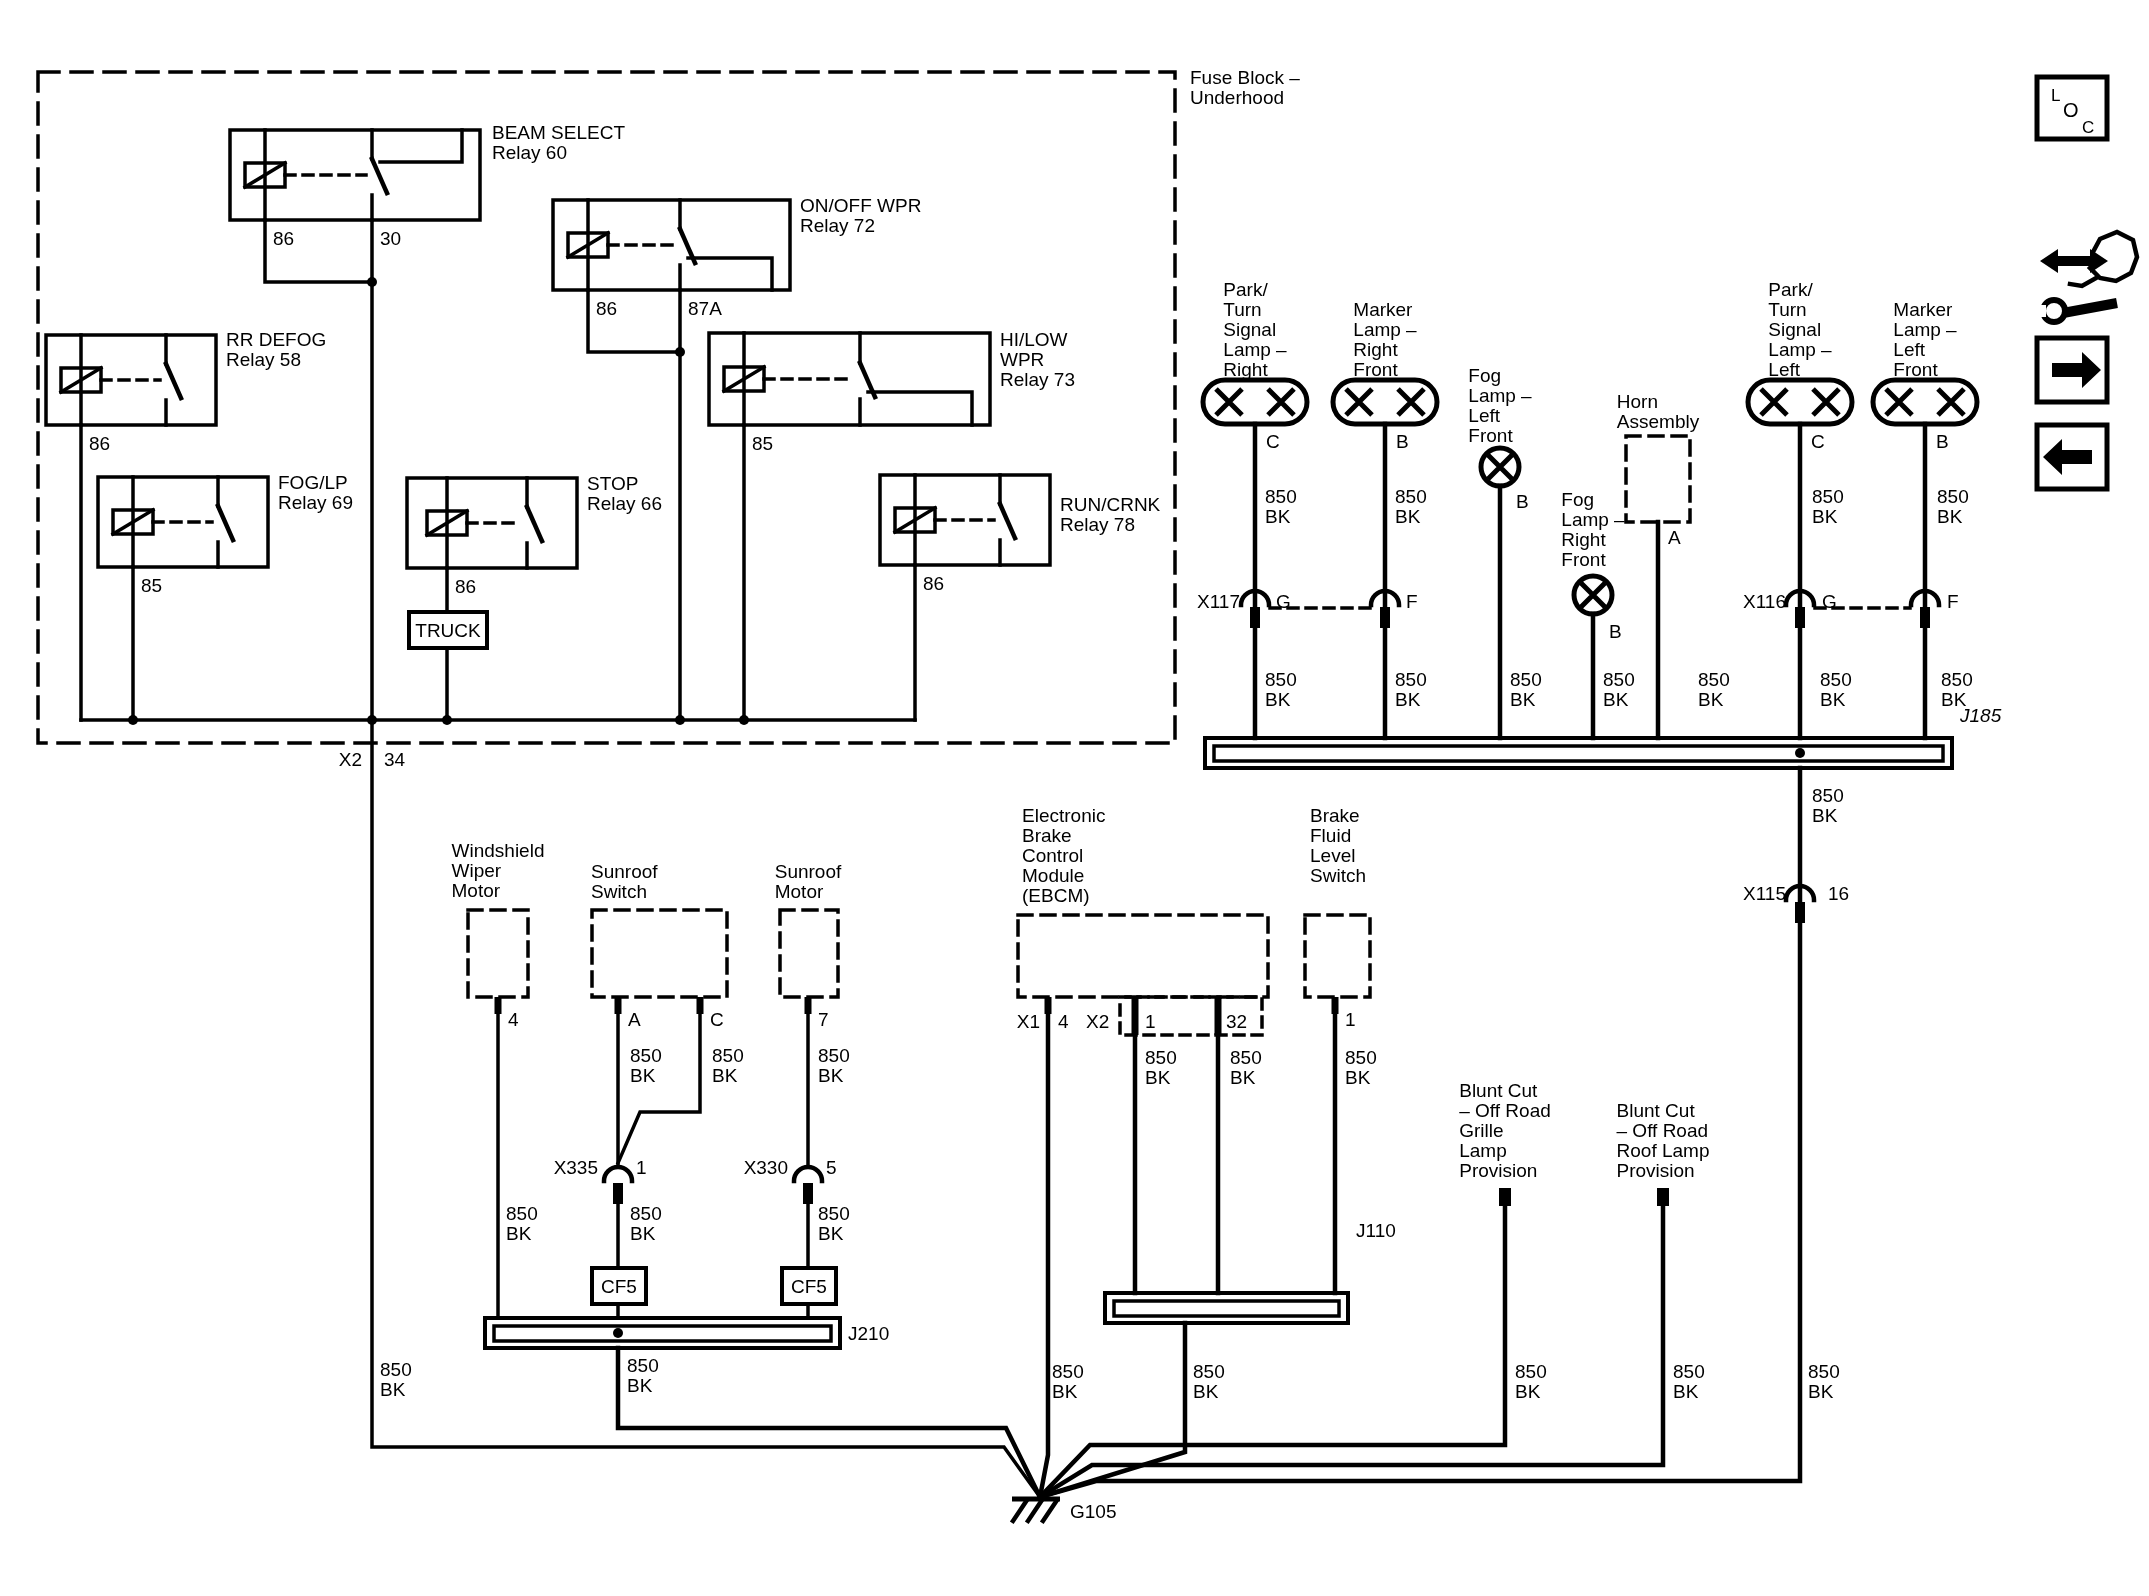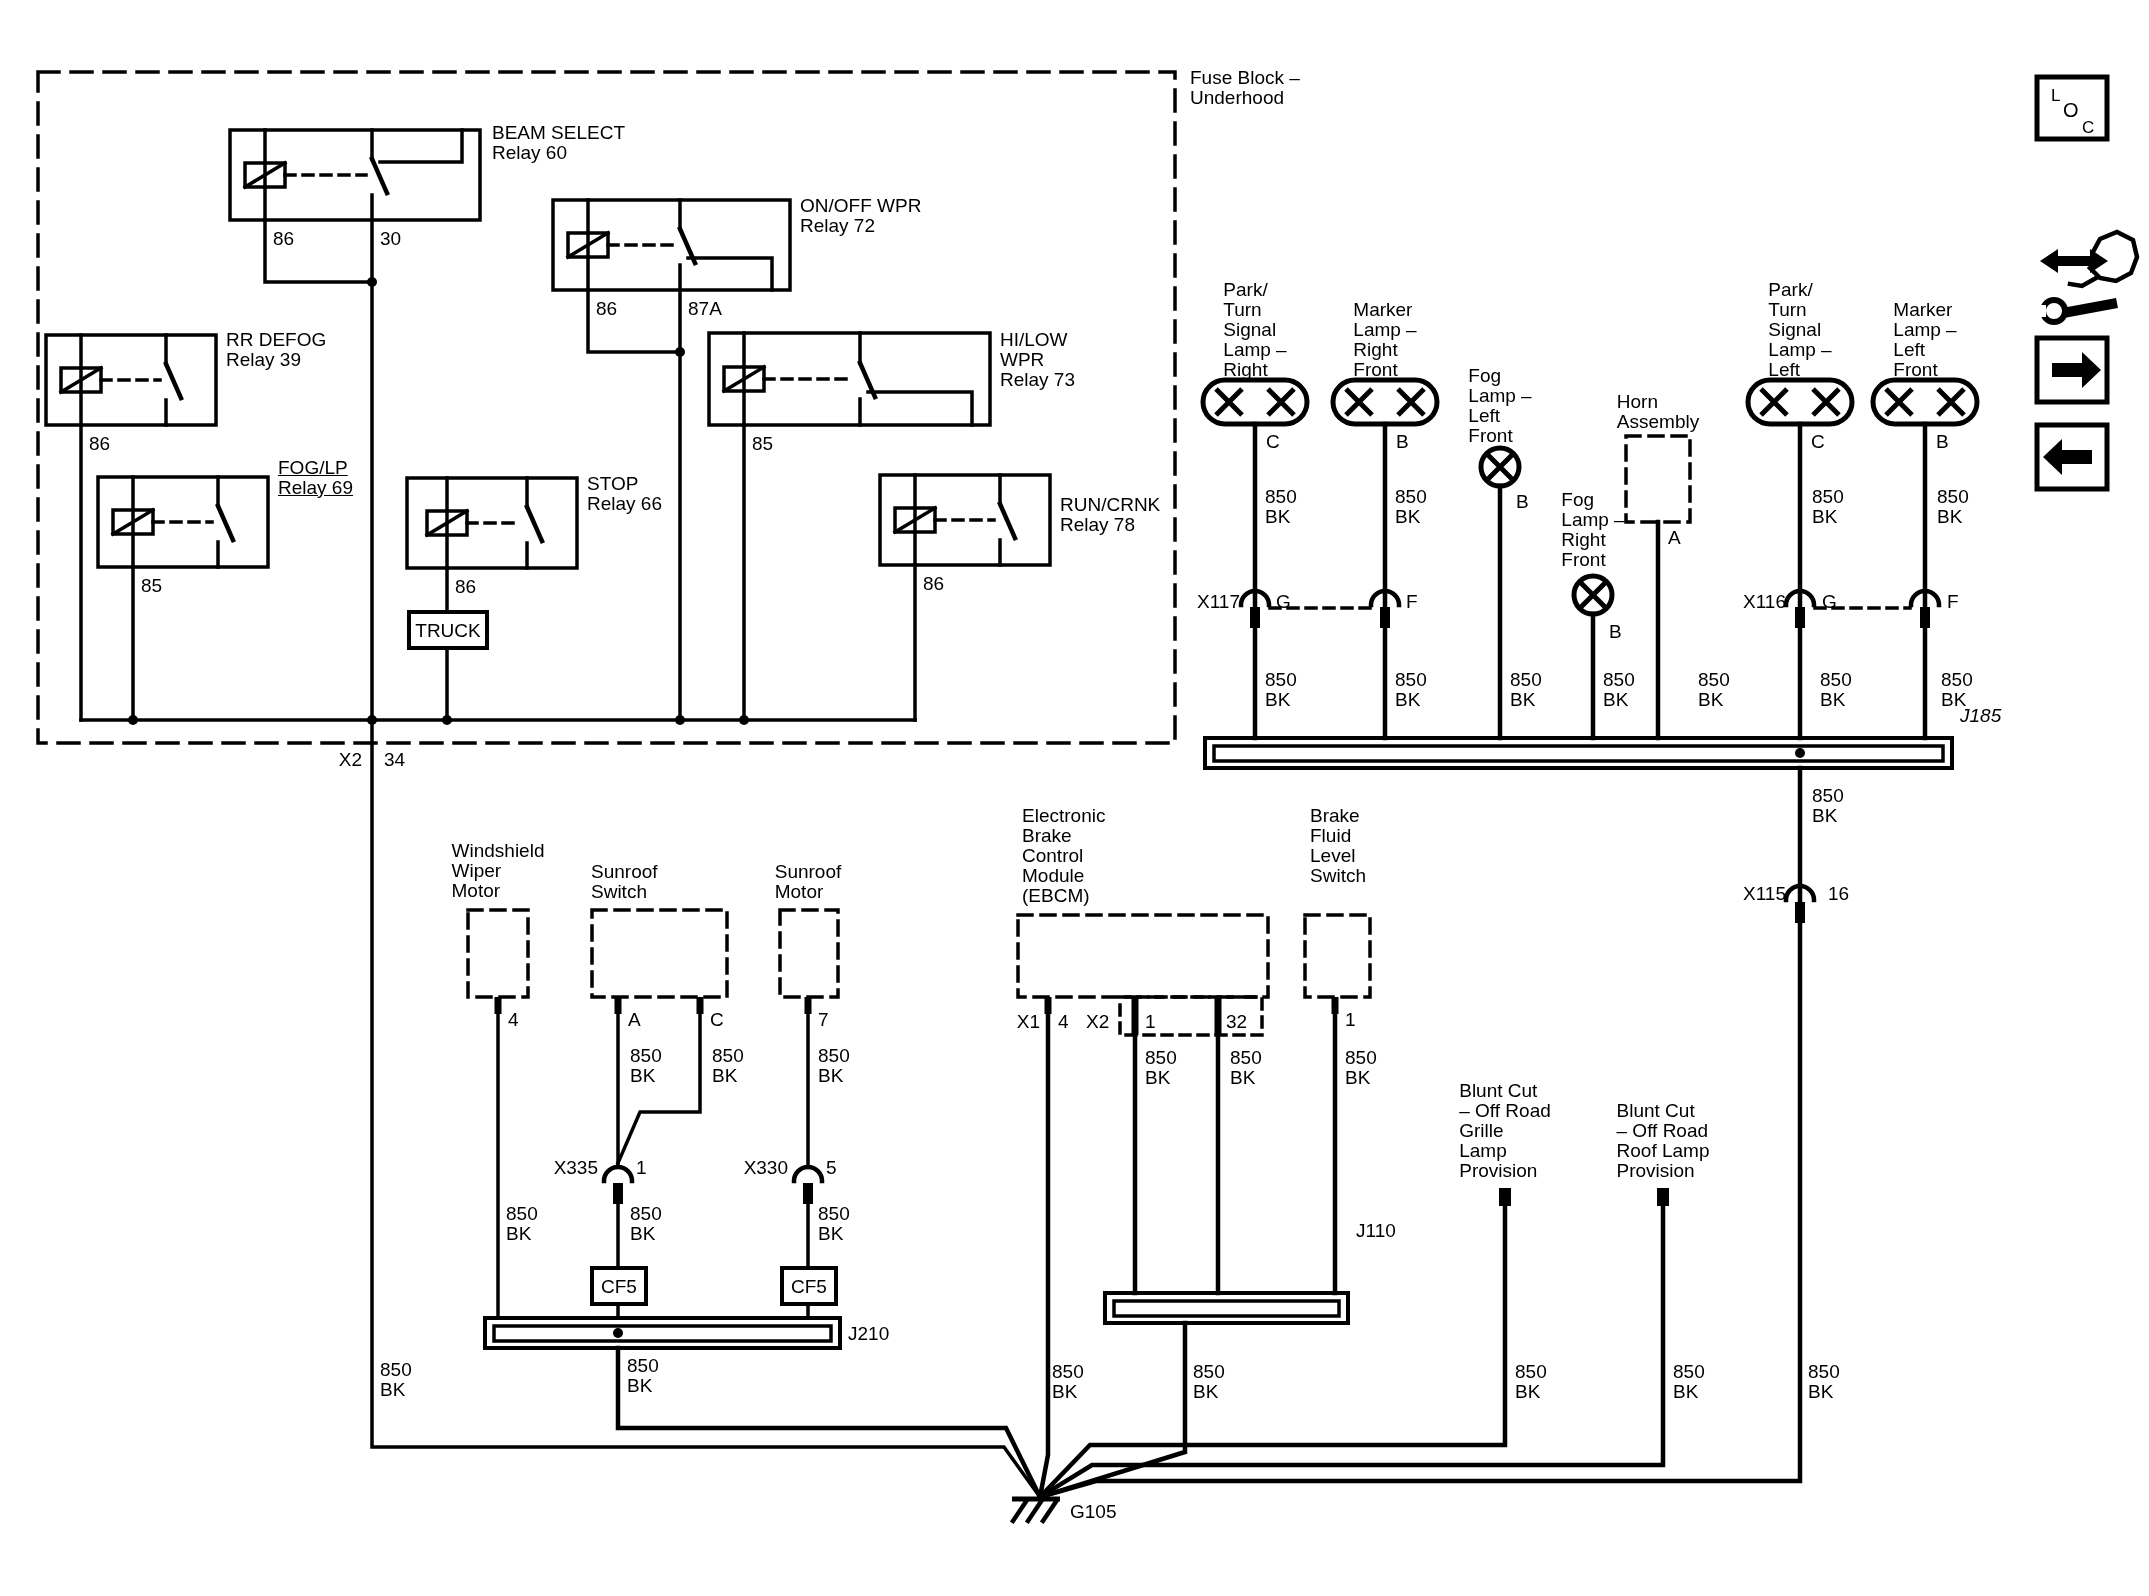--- a/index.html
+++ b/index.html
@@ -274,22 +274,22 @@
       <div class="lbl left" style="left: 1190px; top: 68px;">Fuse Block –
 Underhood</div>
       <div class="lbl left" style="left: 492px; top: 123px;">BEAM SELECT
 Relay 60</div>
       <div class="lbl left" style="left: 800px; top: 196px;">ON/OFF WPR
 Relay 72</div>
       <div class="lbl left" style="left: 1000px; top: 330px;">HI/LOW
 WPR
 Relay 73</div>
       <div class="lbl left" style="left: 226px; top: 330px;">RR DEFOG
-Relay 39</div>
-      <div class="lbl left" style="left: 278px; top: 458px; text-decoration: underline;">FOG/LP
+Relay 58</div>
+      <div class="lbl left" style="left: 278px; top: 473px;">FOG/LP
 Relay 69</div>
       <div class="lbl left" style="left: 587px; top: 474px;">STOP
 Relay 66</div>
       <div class="lbl left" style="left: 1060px; top: 495px;">RUN/CRNK
 Relay 78</div>
       <div class="lbl left" style="left: 273px; top: 229px;">86</div>
       <div class="lbl left" style="left: 380px; top: 229px;">30</div>
       <div class="lbl left" style="left: 596px; top: 299px;">86</div>
       <div class="lbl left" style="left: 688px; top: 299px;">87A</div>
       <div class="lbl left" style="left: 752px; top: 434px;">85</div>

